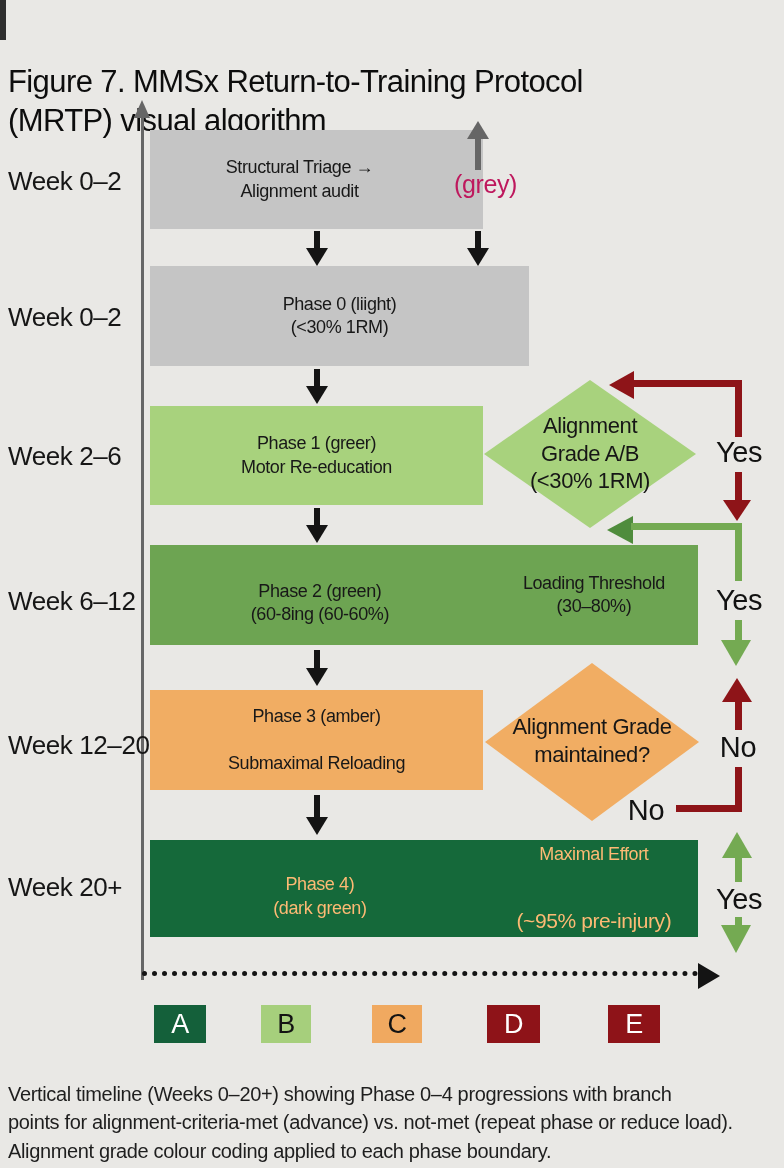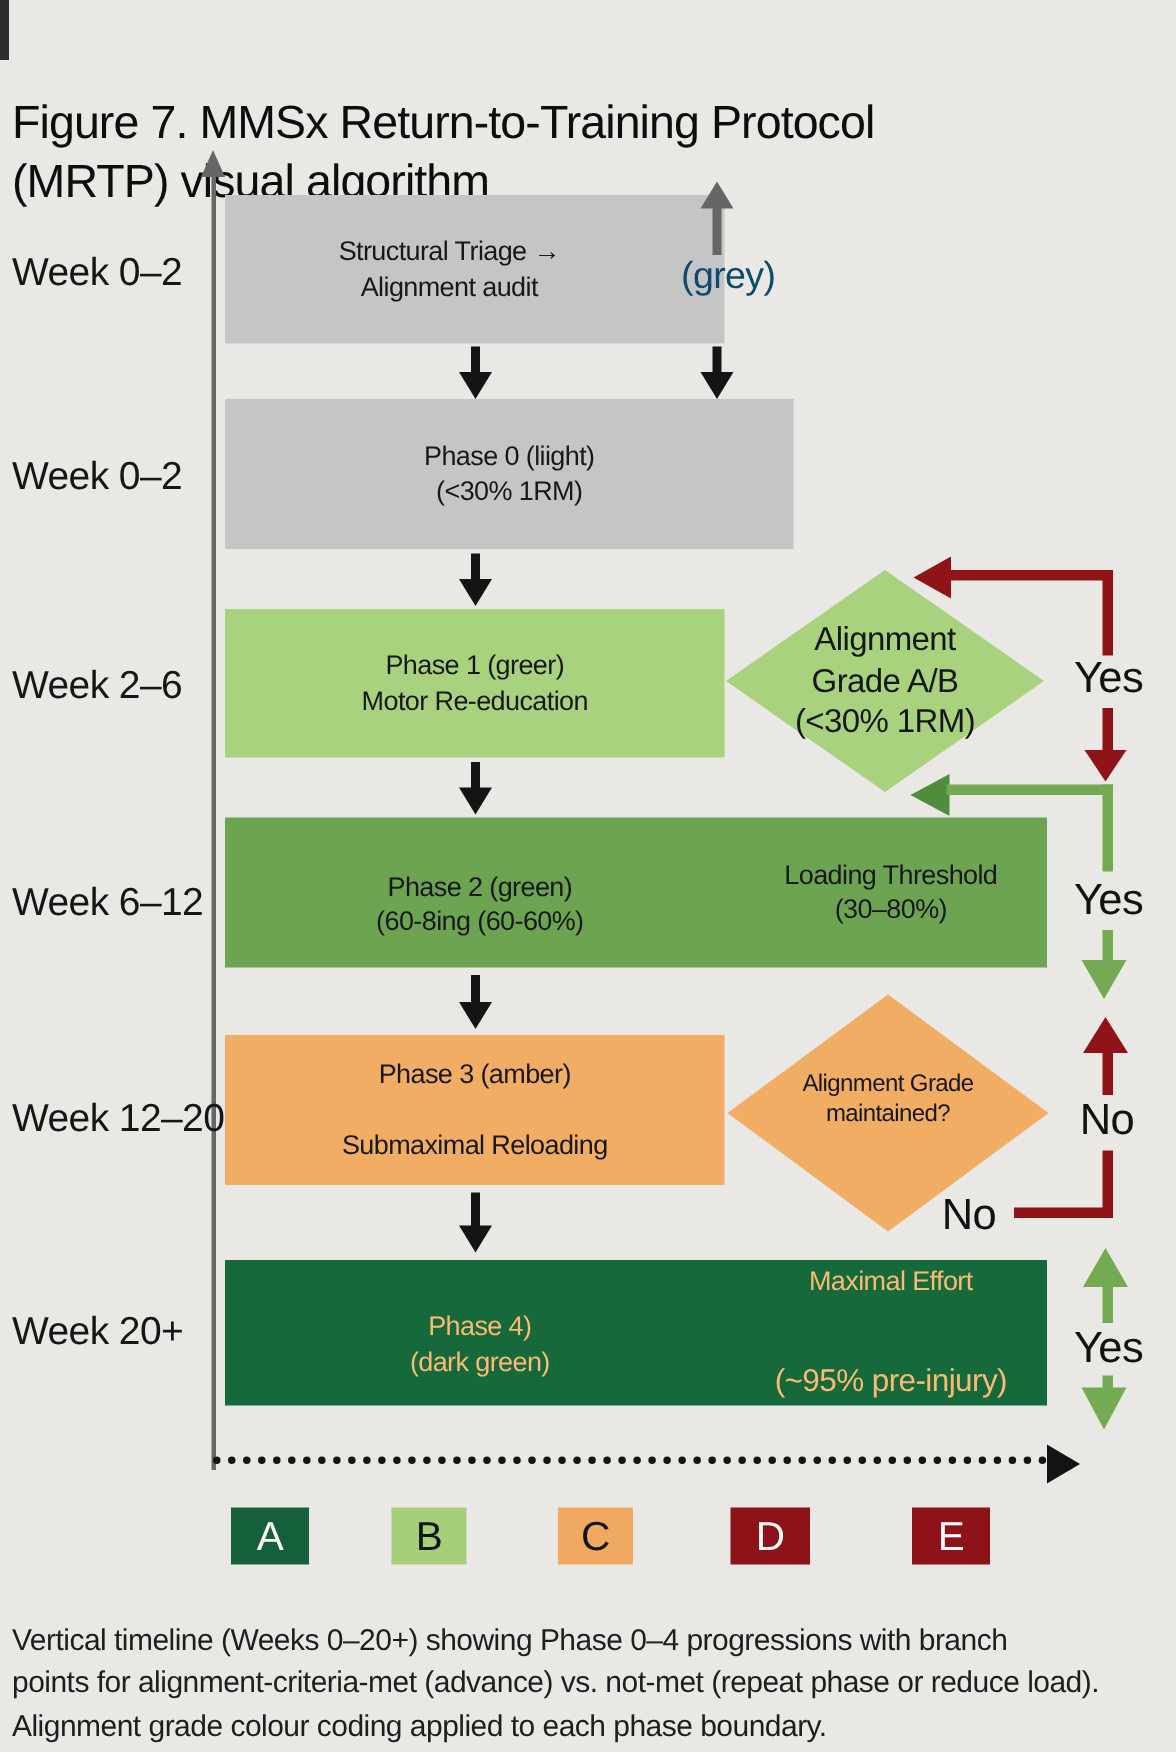--- a/index.html
+++ b/index.html
@@ -33,21 +33,21 @@
   .b1{left:150px;top:130px;width:333px;height:99px;background:var(--box_grey);padding-right:34px;}
   .b2{left:150px;top:266px;width:379px;height:100px;background:var(--box_grey);}
   .b3{left:150px;top:406px;width:333px;height:99px;background:var(--green_light);}
   .b4{left:150px;top:545px;width:548px;height:100px;background:var(--green_mid);
       flex-direction:row;}
   .b5{left:150px;top:690px;width:333px;height:100px;background:var(--amber);gap:24px;}
   .b6{left:150px;top:840px;width:548px;height:97px;background:var(--green_dark);
       flex-direction:row;color:#fdba74;}
   .colL{width:62%;margin-top:16px;}.colR{width:38%;}
   .note-grey{position:absolute;left:438px;top:170px;width:95px;font-size:25px;
-      letter-spacing:-0.4px;color:#0c4a6e;z-index:4;text-align:center;}
+      letter-spacing:-0.4px;color:#be185d;z-index:4;text-align:center;}
 
   
   .stem{position:absolute;background:var(--arrow_black);}
   .tri{position:absolute;width:0;height:0;}
   .td-black{border-left:11px solid transparent;border-right:11px solid transparent;
             border-top:18px solid var(--arrow_black);}
   .tu-grey{border-left:11px solid transparent;border-right:11px solid transparent;
            border-bottom:18px solid var(--axis_grey);}
   .stem.grey{background:var(--axis_grey);}
   .stem.red{background:var(--red_dark);}
@@ -96,21 +96,21 @@
   .g2v2{left:735px;top:917px;width:7px;height:10px}
   .g2dh{left:721px;top:925px;border-left:15px solid transparent;border-right:15px solid transparent;
         border-top:28px solid var(--arrow_green);}
 
   
   .dia{position:absolute;}
   .d1{left:483px;top:379px;}
   .d2{left:484px;top:662px;}
   .diatext{position:absolute;text-align:center;color:#161616;letter-spacing:-0.4px;}
   .dt1{left:500px;top:412px;width:180px;font-size:22px;line-height:1.26;}
-  .dt2{left:493px;top:713px;width:198px;font-size:16px;line-height:1.28;}
+  .dt2{left:493px;top:713px;width:198px;font-size:22px;line-height:1.28;}
 
   
   .lbl{position:absolute;font-size:29px;color:#121212;text-align:center;
        background:var(--background);line-height:1.05;letter-spacing:-0.4px;}
   .yes1{left:711px;top:437px;width:56px;}
   .yes2{left:711px;top:585px;width:56px;}
   .no1{left:714px;top:732px;width:48px;}
   .no2{left:620px;top:795px;width:52px;}
   .yes3{left:711px;top:884px;width:56px;}
 

